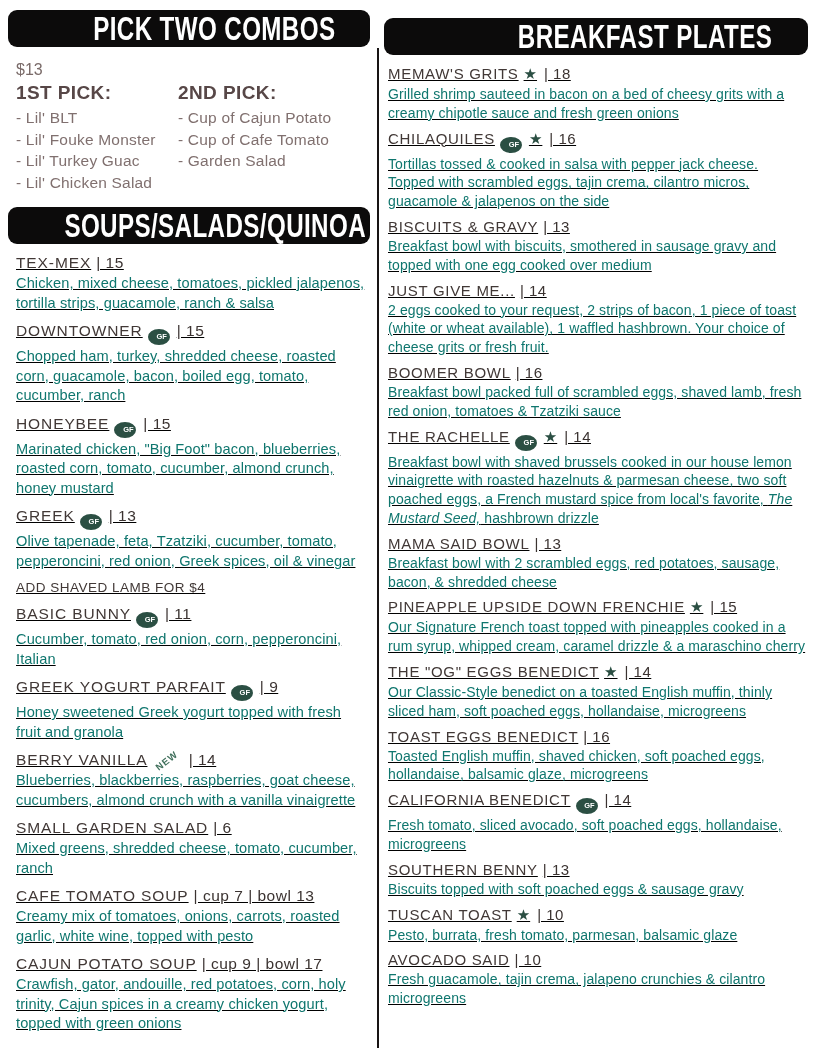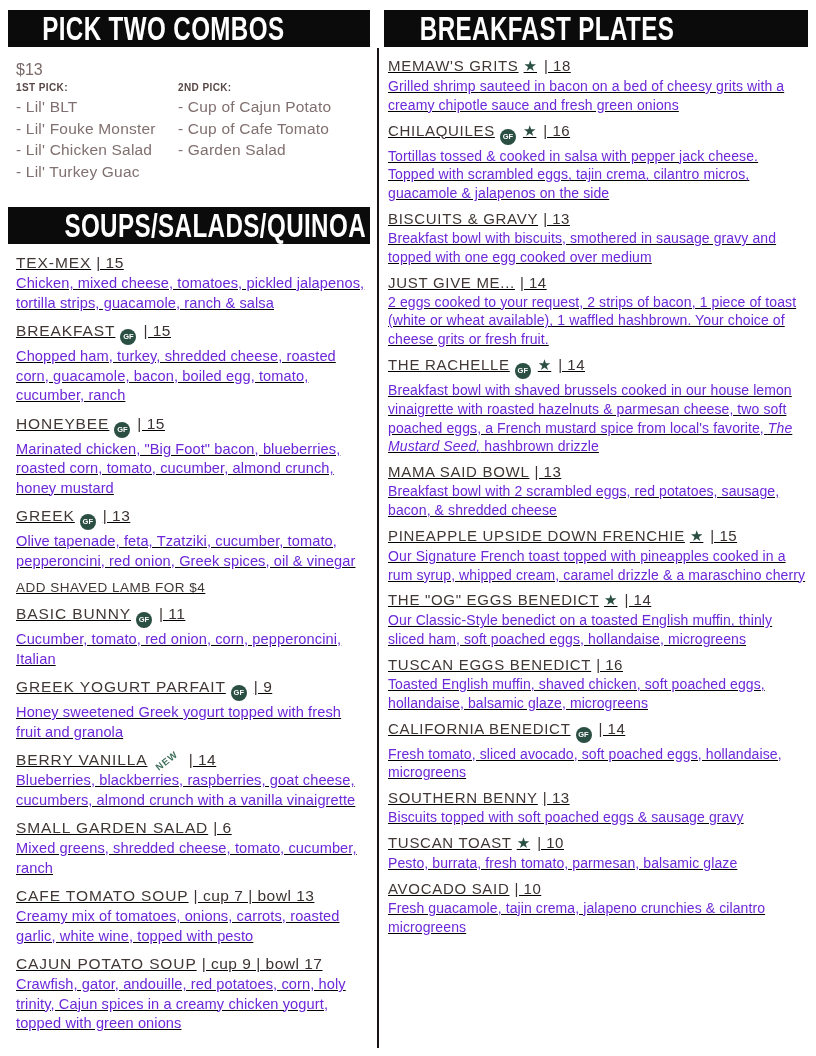--- a/index.html
+++ b/index.html
@@ -1,63 +1,64 @@
 <!DOCTYPE html>
 <html><head>
 <meta charset="utf-8">
 <style>
   html,body{margin:0;padding:0;background:#ffffff;}
   .page{
     position:relative;width:816px;height:1056px;background:#ffffff;
     font-family:"Liberation Sans",sans-serif;overflow:hidden;
   }
   .col-left{position:absolute;left:8px;top:10px;width:362px;}
-  .col-right{position:absolute;left:384px;top:10px;width:424px;}
+  .col-right{position:absolute;left:384px;top:18px;width:424px;}
   .divider{position:absolute;left:377px;top:48px;width:2px;height:1000px;background:#181414;}
 
   .header-bar{
     background:#0c0b0b;color:#ffffff;height:37px;line-height:37px;
-    text-align:left;margin-bottom:10px;overflow:hidden;
+    text-align:right;margin-bottom:10px;overflow:hidden;border-radius:9px;
   }
   .header-text{
     display:inline-block;font-weight:bold;font-size:31px;white-space:nowrap;
     transform:scaleX(0.78) scaleY(1.08);transform-origin:center;letter-spacing:0.5px;
   }
 
   
   .combos-body{height:150px;box-sizing:border-box;padding:2px 0 0 8px;}
   .price-line{font-size:16px;color:#7a6b69;margin:2px 0 3px;}
   .picks{display:flex;}
   .pick-col1{width:162px;}
   .pick-col2{flex:1;}
-  .pick-title{font-weight:bold;color:#574747;font-size:10px;letter-spacing:0.4px;margin-bottom:3px;}
+  .pick-title{font-weight:bold;color:#574747;font-size:19px;letter-spacing:0.4px;margin-bottom:3px;}
   .pick-item{color:#80706f;font-size:15.5px;line-height:21.5px;letter-spacing:0.2px;}
 
   
   .items{padding-left:8px;text-decoration:underline;}
   .col-right .items{padding-left:4px;}
   .item{margin-bottom:9px;}
   .col-right .item{margin-bottom:7px;}
   .item-head{font-size:15.5px;color:#413836;letter-spacing:0.9px;margin-bottom:2px;}
   .col-right .item-head{font-size:15px;letter-spacing:0.7px;}
   .item-name{color:#413836;}
   .item-price{color:#3b3331;margin-left:5px;letter-spacing:0.5px;}
-  .item-desc{font-size:14.6px;color:#6d28d9;line-height:19.5px;letter-spacing:0.1px;}
+  .item-desc{font-size:14.6px;color:#0f766e;line-height:19.5px;letter-spacing:0.1px;}
   .col-right .item-desc{font-size:14px;line-height:18.8px;}
   .item-desc .italic{font-style:italic;}
   .section-note{
     color:#413836;font-size:13.5px;letter-spacing:0.5px;margin:4px 0 10px;
   }
 
   
   .badge-gf{
     display:inline-block;width:16px;height:16px;border-radius:50%;
     background:#2b4f43;color:#ffffff;font-size:7.5px;font-weight:bold;
     line-height:16px;text-align:center;letter-spacing:0;vertical-align:-3px;
     margin:0 2px 0 5px;
+    padding-left:6px;
   }
   .star-icon{color:#2b4f43;font-size:15px;margin:0 2px 0 5px;letter-spacing:0;}
   .badge-new{
     display:inline-block;color:#40705c;font-size:9.5px;font-weight:bold;
     transform:rotate(-38deg);letter-spacing:1px;vertical-align:1px;margin:0 4px 0 7px;
   }
 </style>
 </head>
 <body>
 
@@ -69,22 +70,22 @@
         <span class="header-text">PICK TWO COMBOS</span>
       </div>
       <div class="combos-body">
         <div class="price-line">$13</div>
         <div class="picks">
           <div class="pick-col1">
             <div class="pick-title">1ST PICK:</div>
             <div>
                 <div class="pick-item">- Lil' BLT</div>
                 <div class="pick-item">- Lil' Fouke Monster</div>
+                <div class="pick-item">- Lil' Turkey Guac</div>
                 <div class="pick-item">- Lil' Chicken Salad</div>
-                <div class="pick-item">- Lil' Turkey Guac</div>
               </div>
           </div>
           <div class="pick-col2">
             <div class="pick-title">2ND PICK:</div>
             <div>
                 <div class="pick-item">- Cup of Cajun Potato</div>
                 <div class="pick-item">- Cup of Cafe Tomato</div>
                 <div class="pick-item">- Garden Salad</div>
               </div>
           </div>
@@ -95,21 +96,21 @@
     <section>
       <div class="header-bar">
         <span class="header-text">SOUPS/SALADS/QUINOA BOWLS</span>
       </div>
       <div class="items">
           <div class="item">
             <div class="item-head"><span class="item-name">TEX-MEX</span><span class="item-price">|  15</span></div>
             <div class="item-desc">Chicken, mixed cheese, tomatoes, pickled jalapenos, tortilla strips, guacamole, ranch &amp; salsa</div>
           </div>
           <div class="item">
-            <div class="item-head"><span class="item-name">BREAKFAST</span><span class="badge-gf">GF</span><span class="item-price">|  15</span></div>
+            <div class="item-head"><span class="item-name">DOWNTOWNER</span><span class="badge-gf">GF</span><span class="item-price">|  15</span></div>
             <div class="item-desc">Chopped ham, turkey, shredded cheese, roasted corn, guacamole, bacon, boiled egg, tomato, cucumber, ranch</div>
           </div>
           <div class="item">
             <div class="item-head"><span class="item-name">HONEYBEE</span><span class="badge-gf">GF</span><span class="item-price">|  15</span></div>
             <div class="item-desc">Marinated chicken, "Big Foot" bacon, blueberries, roasted corn, tomato, cucumber, almond crunch, honey mustard</div>
           </div>
           <div class="item">
             <div class="item-head"><span class="item-name">GREEK</span><span class="badge-gf">GF</span><span class="item-price">|  13</span></div>
             <div class="item-desc">Olive tapenade, feta, Tzatziki, cucumber, tomato, pepperoncini, red onion, Greek spices, oil &amp; vinegar</div>
           </div>
@@ -160,37 +161,41 @@
           </div>
           <div class="item">
             <div class="item-head"><span class="item-name">BISCUITS &amp; GRAVY</span><span class="item-price">|  13</span></div>
             <div class="item-desc">Breakfast bowl with biscuits, smothered in sausage gravy and topped with one egg cooked over medium</div>
           </div>
           <div class="item">
             <div class="item-head"><span class="item-name">JUST GIVE ME...</span><span class="item-price">|  14</span></div>
             <div class="item-desc">2 eggs cooked to your request, 2 strips of bacon, 1 piece of toast (white or wheat available), 1 waffled hashbrown. Your choice of cheese grits or fresh fruit.</div>
           </div>
           <div class="item">
+            <div class="item-head"><span class="item-name">BOOMER BOWL</span><span class="item-price">|  16</span></div>
+            <div class="item-desc">Breakfast bowl packed full of scrambled eggs, shaved lamb, fresh red onion, tomatoes &amp; Tzatziki sauce</div>
+          </div>
+          <div class="item">
             <div class="item-head"><span class="item-name">THE RACHELLE</span><span class="badge-gf">GF</span><span class="star-icon">★</span><span class="item-price">|  14</span></div>
             <div class="item-desc"><span>Breakfast bowl with shaved brussels cooked in our house lemon vinaigrette with roasted hazelnuts &amp; parmesan cheese, two soft poached eggs, a French mustard spice from local's favorite, </span><span class="italic">The Mustard Seed,</span><span> hashbrown drizzle</span></div>
           </div>
           <div class="item">
             <div class="item-head"><span class="item-name">MAMA SAID BOWL</span><span class="item-price">|  13</span></div>
             <div class="item-desc">Breakfast bowl with 2 scrambled eggs, red potatoes, sausage, bacon, &amp; shredded cheese</div>
           </div>
           <div class="item">
             <div class="item-head"><span class="item-name">PINEAPPLE UPSIDE DOWN FRENCHIE</span><span class="star-icon">★</span><span class="item-price">|  15</span></div>
             <div class="item-desc">Our Signature French toast topped with pineapples cooked in a rum syrup, whipped cream, caramel drizzle &amp; a maraschino cherry</div>
           </div>
           <div class="item">
             <div class="item-head"><span class="item-name">THE "OG" EGGS BENEDICT</span><span class="star-icon">★</span><span class="item-price">|  14</span></div>
             <div class="item-desc">Our Classic-Style benedict on a toasted English muffin, thinly sliced ham, soft poached eggs, hollandaise, microgreens</div>
           </div>
           <div class="item">
-            <div class="item-head"><span class="item-name">TUSCAN EGGS BENEDICT</span><span class="item-price">|  16</span></div>
+            <div class="item-head"><span class="item-name">TOAST EGGS BENEDICT</span><span class="item-price">|  16</span></div>
             <div class="item-desc">Toasted English muffin, shaved chicken, soft poached eggs, hollandaise, balsamic glaze, microgreens</div>
           </div>
           <div class="item">
             <div class="item-head"><span class="item-name">CALIFORNIA BENEDICT</span><span class="badge-gf">GF</span><span class="item-price">|  14</span></div>
             <div class="item-desc">Fresh tomato, sliced avocado, soft poached eggs, hollandaise, microgreens</div>
           </div>
           <div class="item">
             <div class="item-head"><span class="item-name">SOUTHERN BENNY</span><span class="item-price">|  13</span></div>
             <div class="item-desc">Biscuits topped with soft poached eggs &amp; sausage gravy</div>
           </div>

